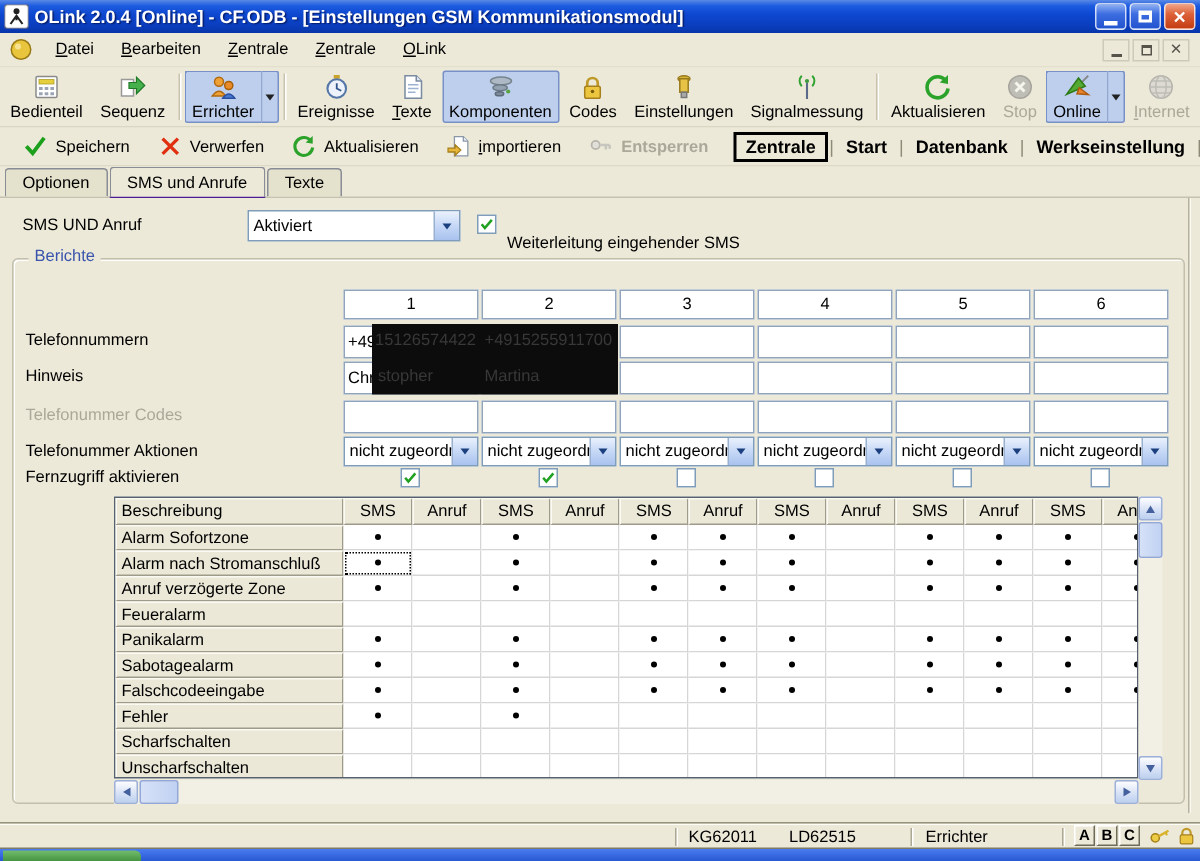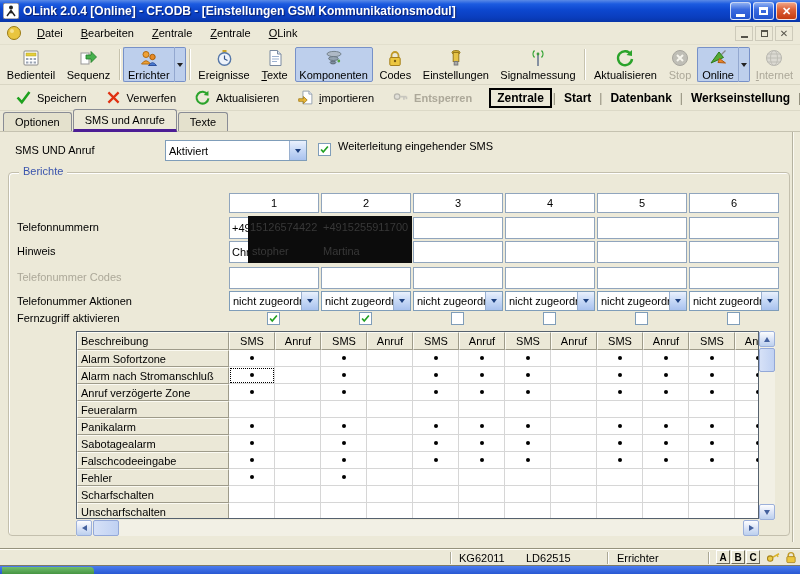--- a/index.html
+++ b/index.html
@@ -63,21 +63,21 @@
   .nav{margin-left:auto;display:flex;align-items:center;font-weight:bold;font-size:12px;margin-right:6px;}
   .nav .navitem{padding:2px 7px;white-space:nowrap;}
   .nav .navitem.active{border:2px solid #000;padding:1px 6px;}
   .nav .bar{color:#8d8a78;font-weight:normal;padding:0 1px;}
 
   
   .tabrow{position:absolute;left:0;top:111px;width:800px;height:21px;background:#ece9d8;
     display:flex;align-items:flex-end;padding:0 12px 0 3px;border-bottom:1px solid #c5c2b0;}
   .ptab{padding:3px 11px;border:1px solid #898c95;border-bottom:none;border-radius:3px 3px 0 0;
     background:#e4e1cd;margin-right:1px;position:relative;top:0;white-space:nowrap;}
-  .ptab.active{background:#ece9d8;padding-top:4px;margin-bottom:-1px;border-bottom:3px solid #4c1d95;z-index:2;}
+  .ptab.active{background:#ece9d8;padding-top:4px;margin-bottom:-1px;border-bottom:1px solid #4c1d95;z-index:2;}
 
   
   .content{position:absolute;left:0;top:132px;width:800px;height:416px;background:#ece9d8;}
   .content .redge{position:absolute;right:7px;top:0;height:410px;width:1px;background:#b5b2a0;box-shadow:1px 0 0 #fbfaf2;}
   .lbl{position:absolute;white-space:nowrap;}
   .lbl.dis{color:#aca899;}
 
   .xpselect{position:absolute;background:#fff;border:1px solid #7f9db9;display:flex;align-items:center;}
   .xpselect .val{flex:1;padding:0 3px;white-space:nowrap;overflow:hidden;}
   .xparrow{width:17px;align-self:stretch;background:linear-gradient(180deg,#eaf1fd 0%,#c6d8f6 50%,#a9c2ee 100%);
@@ -418,21 +418,21 @@
       <span class="xparrow">
           <span class="dtri" style="border-top-color:#1c3f7e;"></span>
         </span>
     </div>
 
     <span class="xpcheck" style="left:318px;top:11px;">
       <svg viewBox="0 0 13 13">
           <path d="M2.5 6.5 L5 9.5 L10.5 3" fill="none" stroke="#21a121" stroke-width="2"></path>
         </svg>
     </span>
-    <span class="lbl" style="left:338px;top:8px;">Weiterleitung eingehender SMS</span>
+    <span class="lbl" style="left:338px;top:24px;">Weiterleitung eingehender SMS</span>
 
     <div class="gbx">
       <span class="gtitle">Berichte</span>
 
       <span class="lbl" style="left:8px;top:48px;">Telefonnummern</span>
       <span class="lbl" style="left:8px;top:72px;">Hinweis</span>
       <span class="lbl dis" style="left:8px;top:98px;">Telefonummer Codes</span>
       <span class="lbl" style="left:8px;top:122px;">Telefonummer Aktionen</span>
       <span class="lbl" style="left:8px;top:139px;">Fernzugriff aktivieren</span>
 

